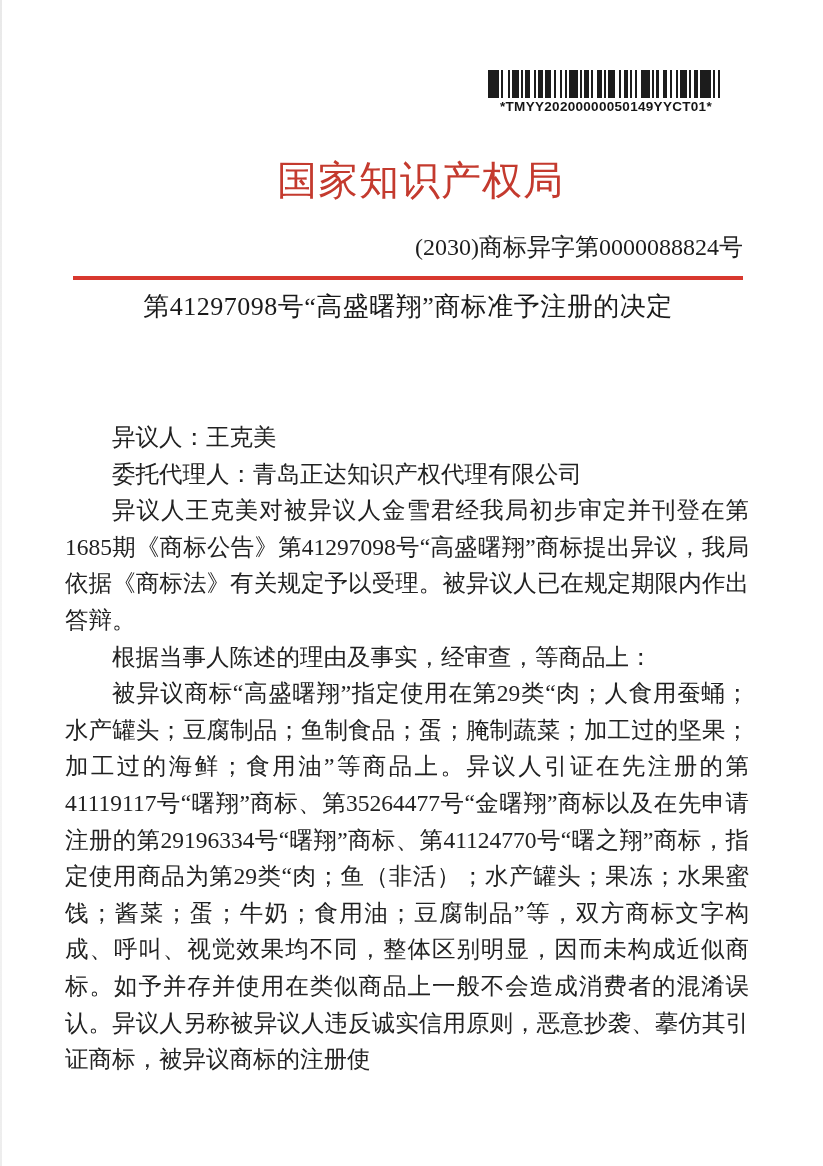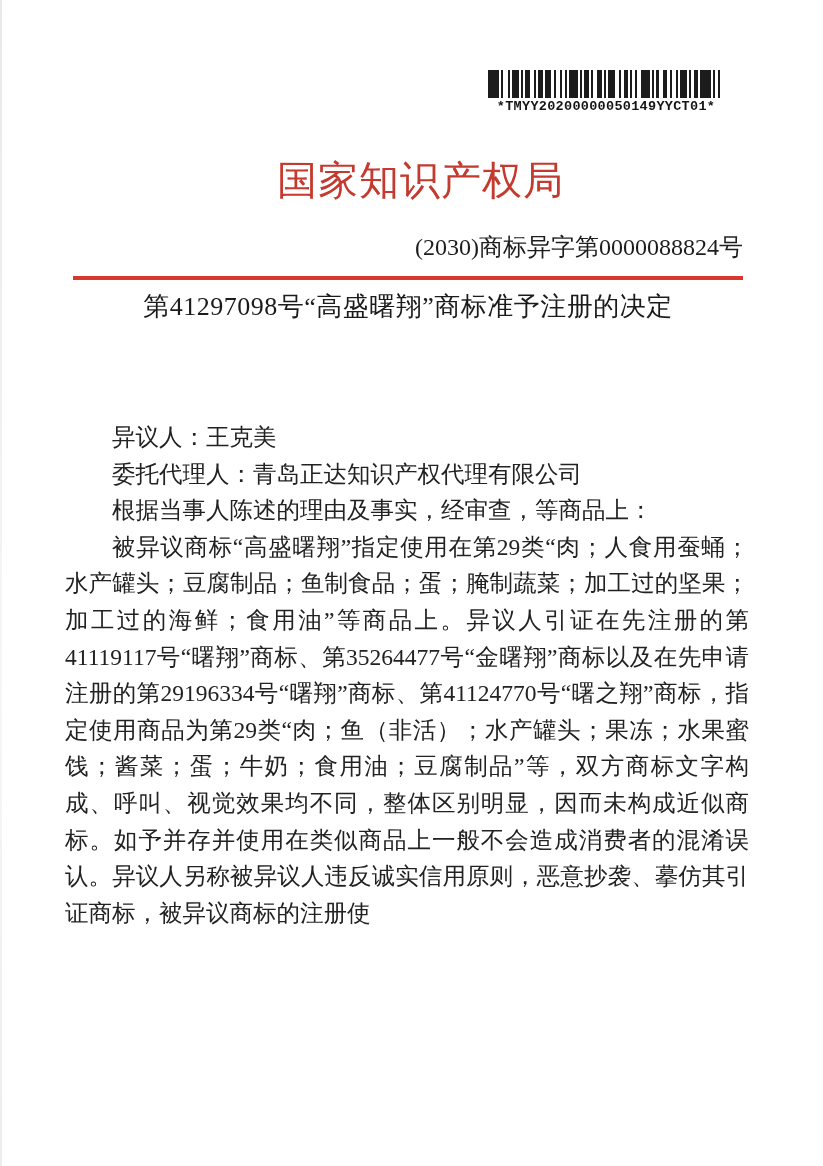--- a/index.html
+++ b/index.html
@@ -35,21 +35,21 @@
   .barcode-bars {
     display: flex;
     height: 28px;
     width: 100%;
   }
   .barcode-bars span { display: block; height: 100%; }
   .bar-b { background: #1c1c1c; }
   .bar-w { background: transparent; }
   .barcode-text {
     margin-top: 1px;
-    font-family: Liberation Mono, monospace;
+    font-family: Liberation Sans, sans-serif;
     font-size: 13.5px;
     font-weight: bold;
     letter-spacing: 0.3px;
     color: #151515;
     white-space: nowrap;
   }
 
   .agency-title {
     position: absolute;
     top: 153px;
@@ -195,17 +195,18 @@
 
   <div class="doc-number">(2030)商标异字第0000088824号</div>
 
   <div class="red-rule"></div>
 
   <h2 class="decision-title">第41297098号“高盛曙翔”商标准予注册的决定</h2>
 
   <div class="doc-body">
     <p>异议人：王克美</p>
     <p>委托代理人：青岛正达知识产权代理有限公司</p>
+    <p>异议人王克美对被异议人金雪君经我局初步审定并刊登在第1685期《商标公告》第41297098号“高盛曙翔”商标提出异议，我局依据《商标法》有关规定予以受理。被异议人已在规定期限内作出答辩。</p>
     <p>根据当事人陈述的理由及事实，经审查，等商品上：</p>
     <p>被异议商标“高盛曙翔”指定使用在第29类“肉；人食用蚕蛹；水产罐头；豆腐制品；鱼制食品；蛋；腌制蔬菜；加工过的坚果；加工过的海鲜；食用油”等商品上。异议人引证在先注册的第41119117号“曙翔”商标、第35264477号“金曙翔”商标以及在先申请注册的第29196334号“曙翔”商标、第41124770号“曙之翔”商标，指定使用商品为第29类“肉；鱼（非活）；水产罐头；果冻；水果蜜饯；酱菜；蛋；牛奶；食用油；豆腐制品”等，双方商标文字构成、呼叫、视觉效果均不同，整体区别明显，因而未构成近似商标。如予并存并使用在类似商品上一般不会造成消费者的混淆误认。异议人另称被异议人违反诚实信用原则，恶意抄袭、摹仿其引证商标，被异议商标的注册使</p>
   </div>
 
 </div>
 
 </body></html>

